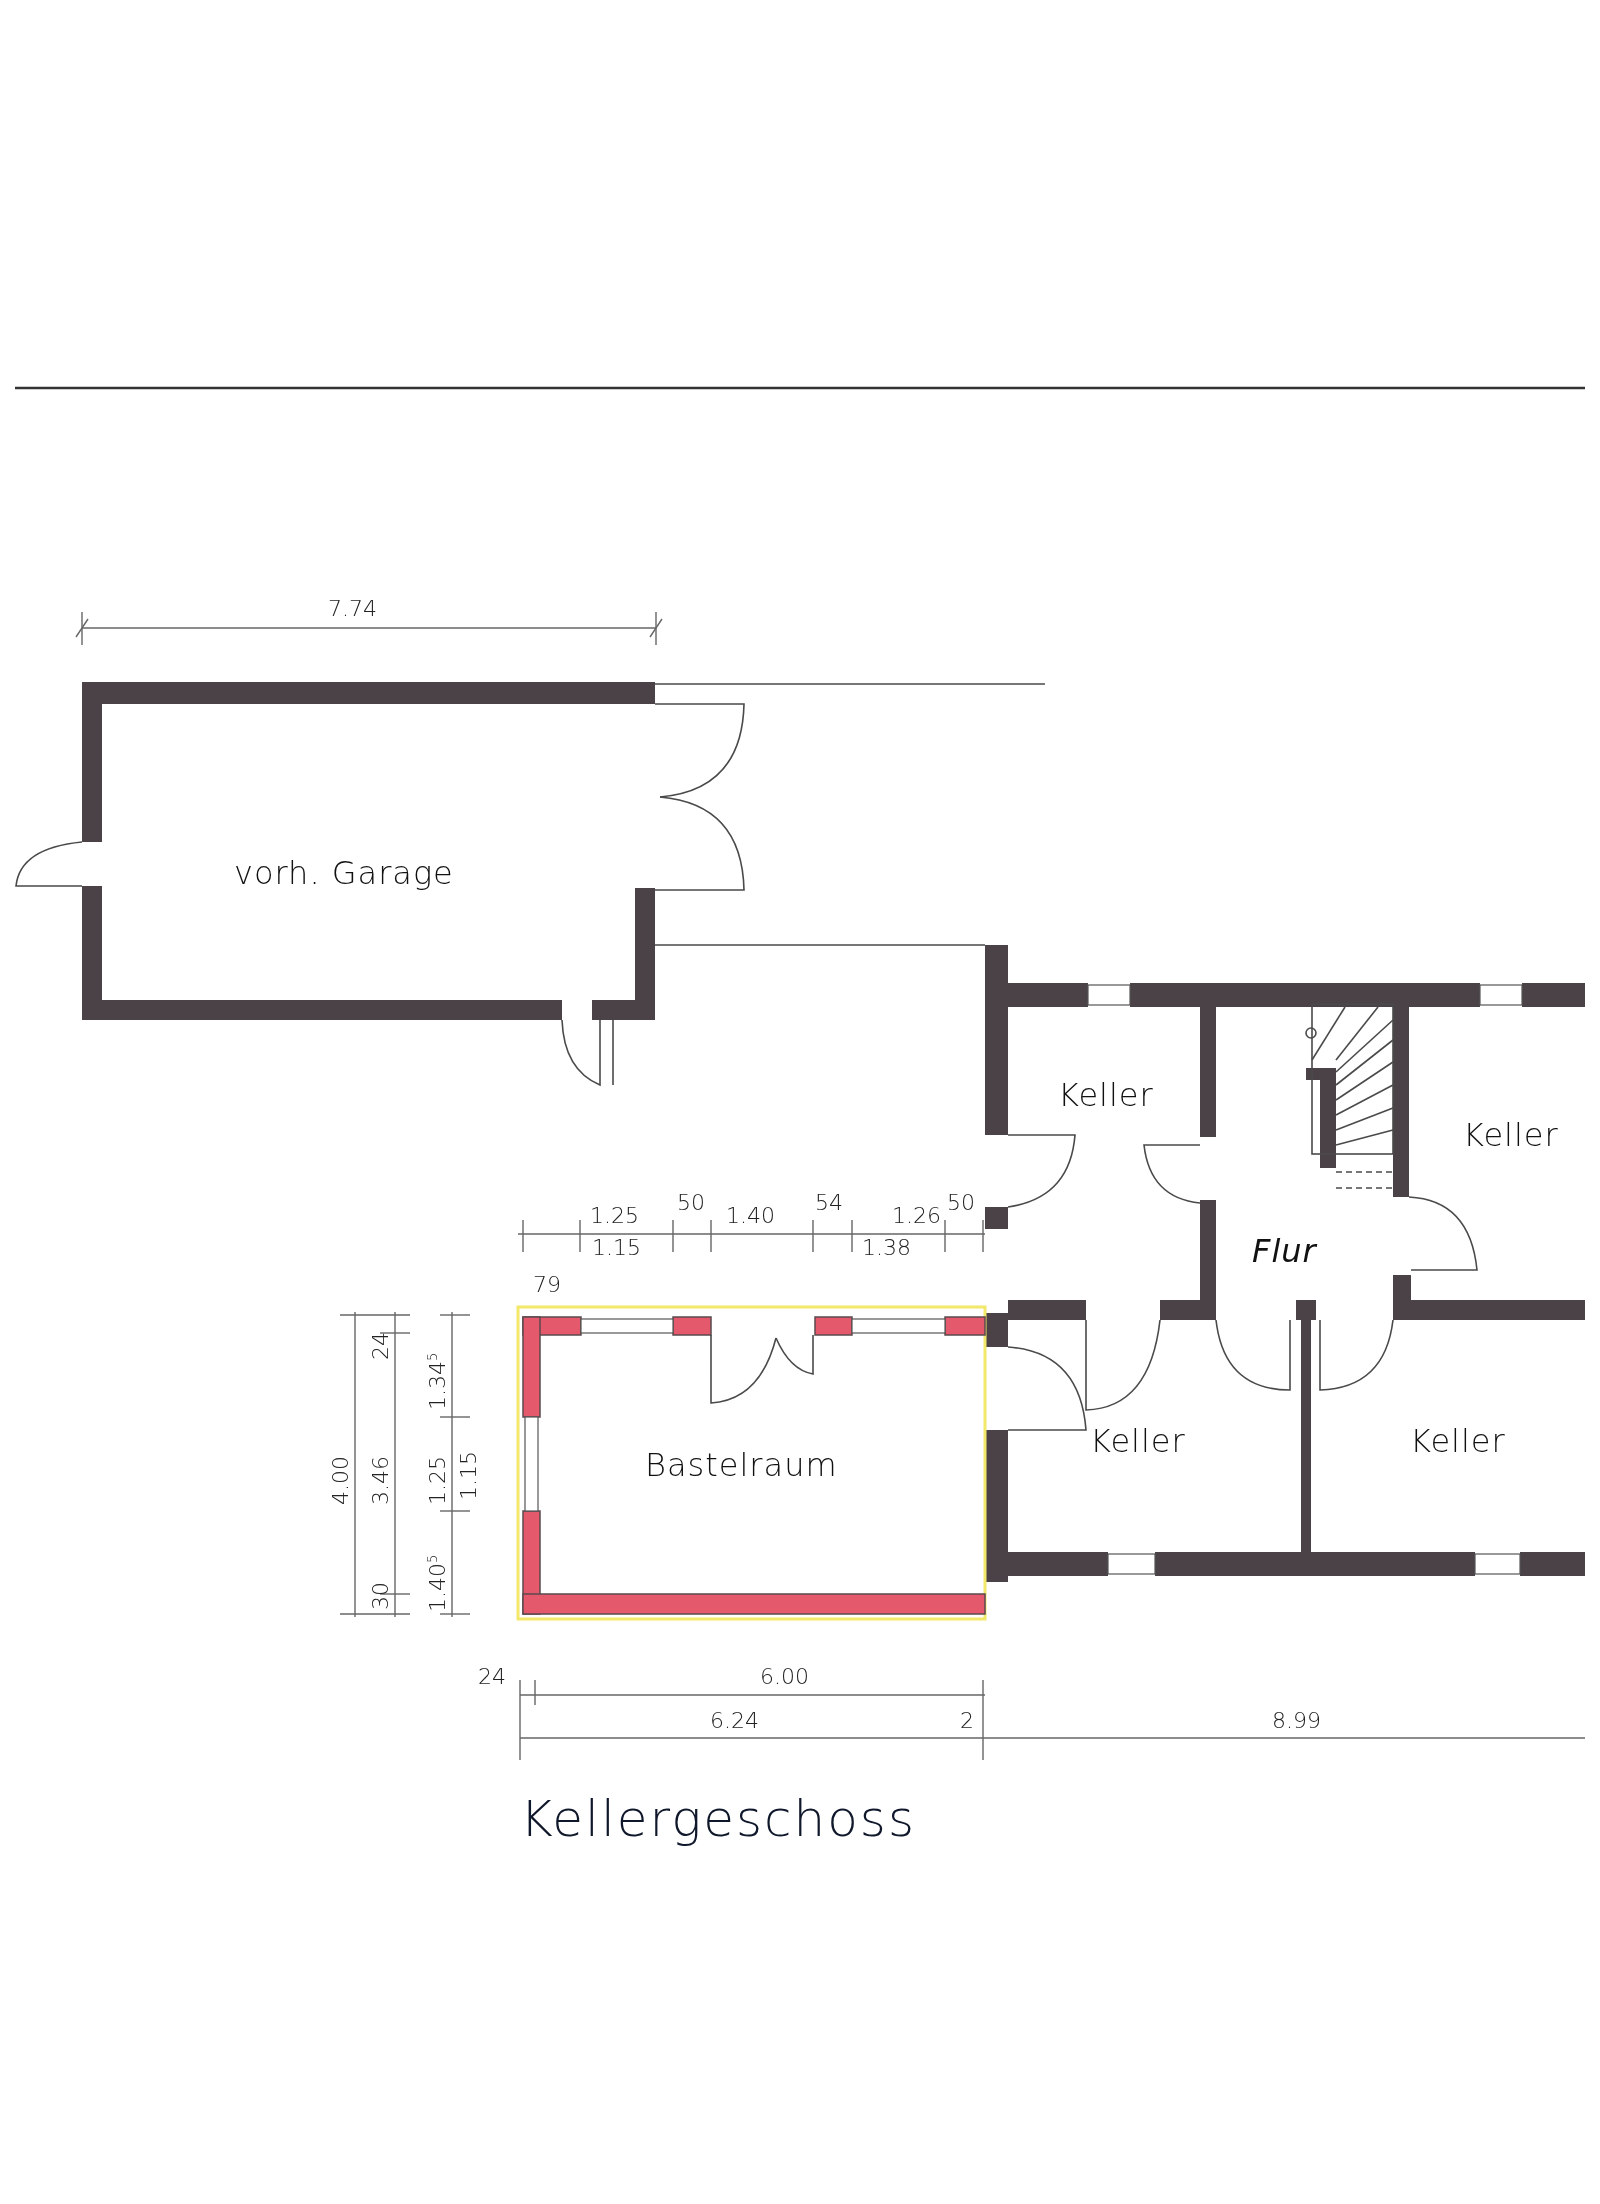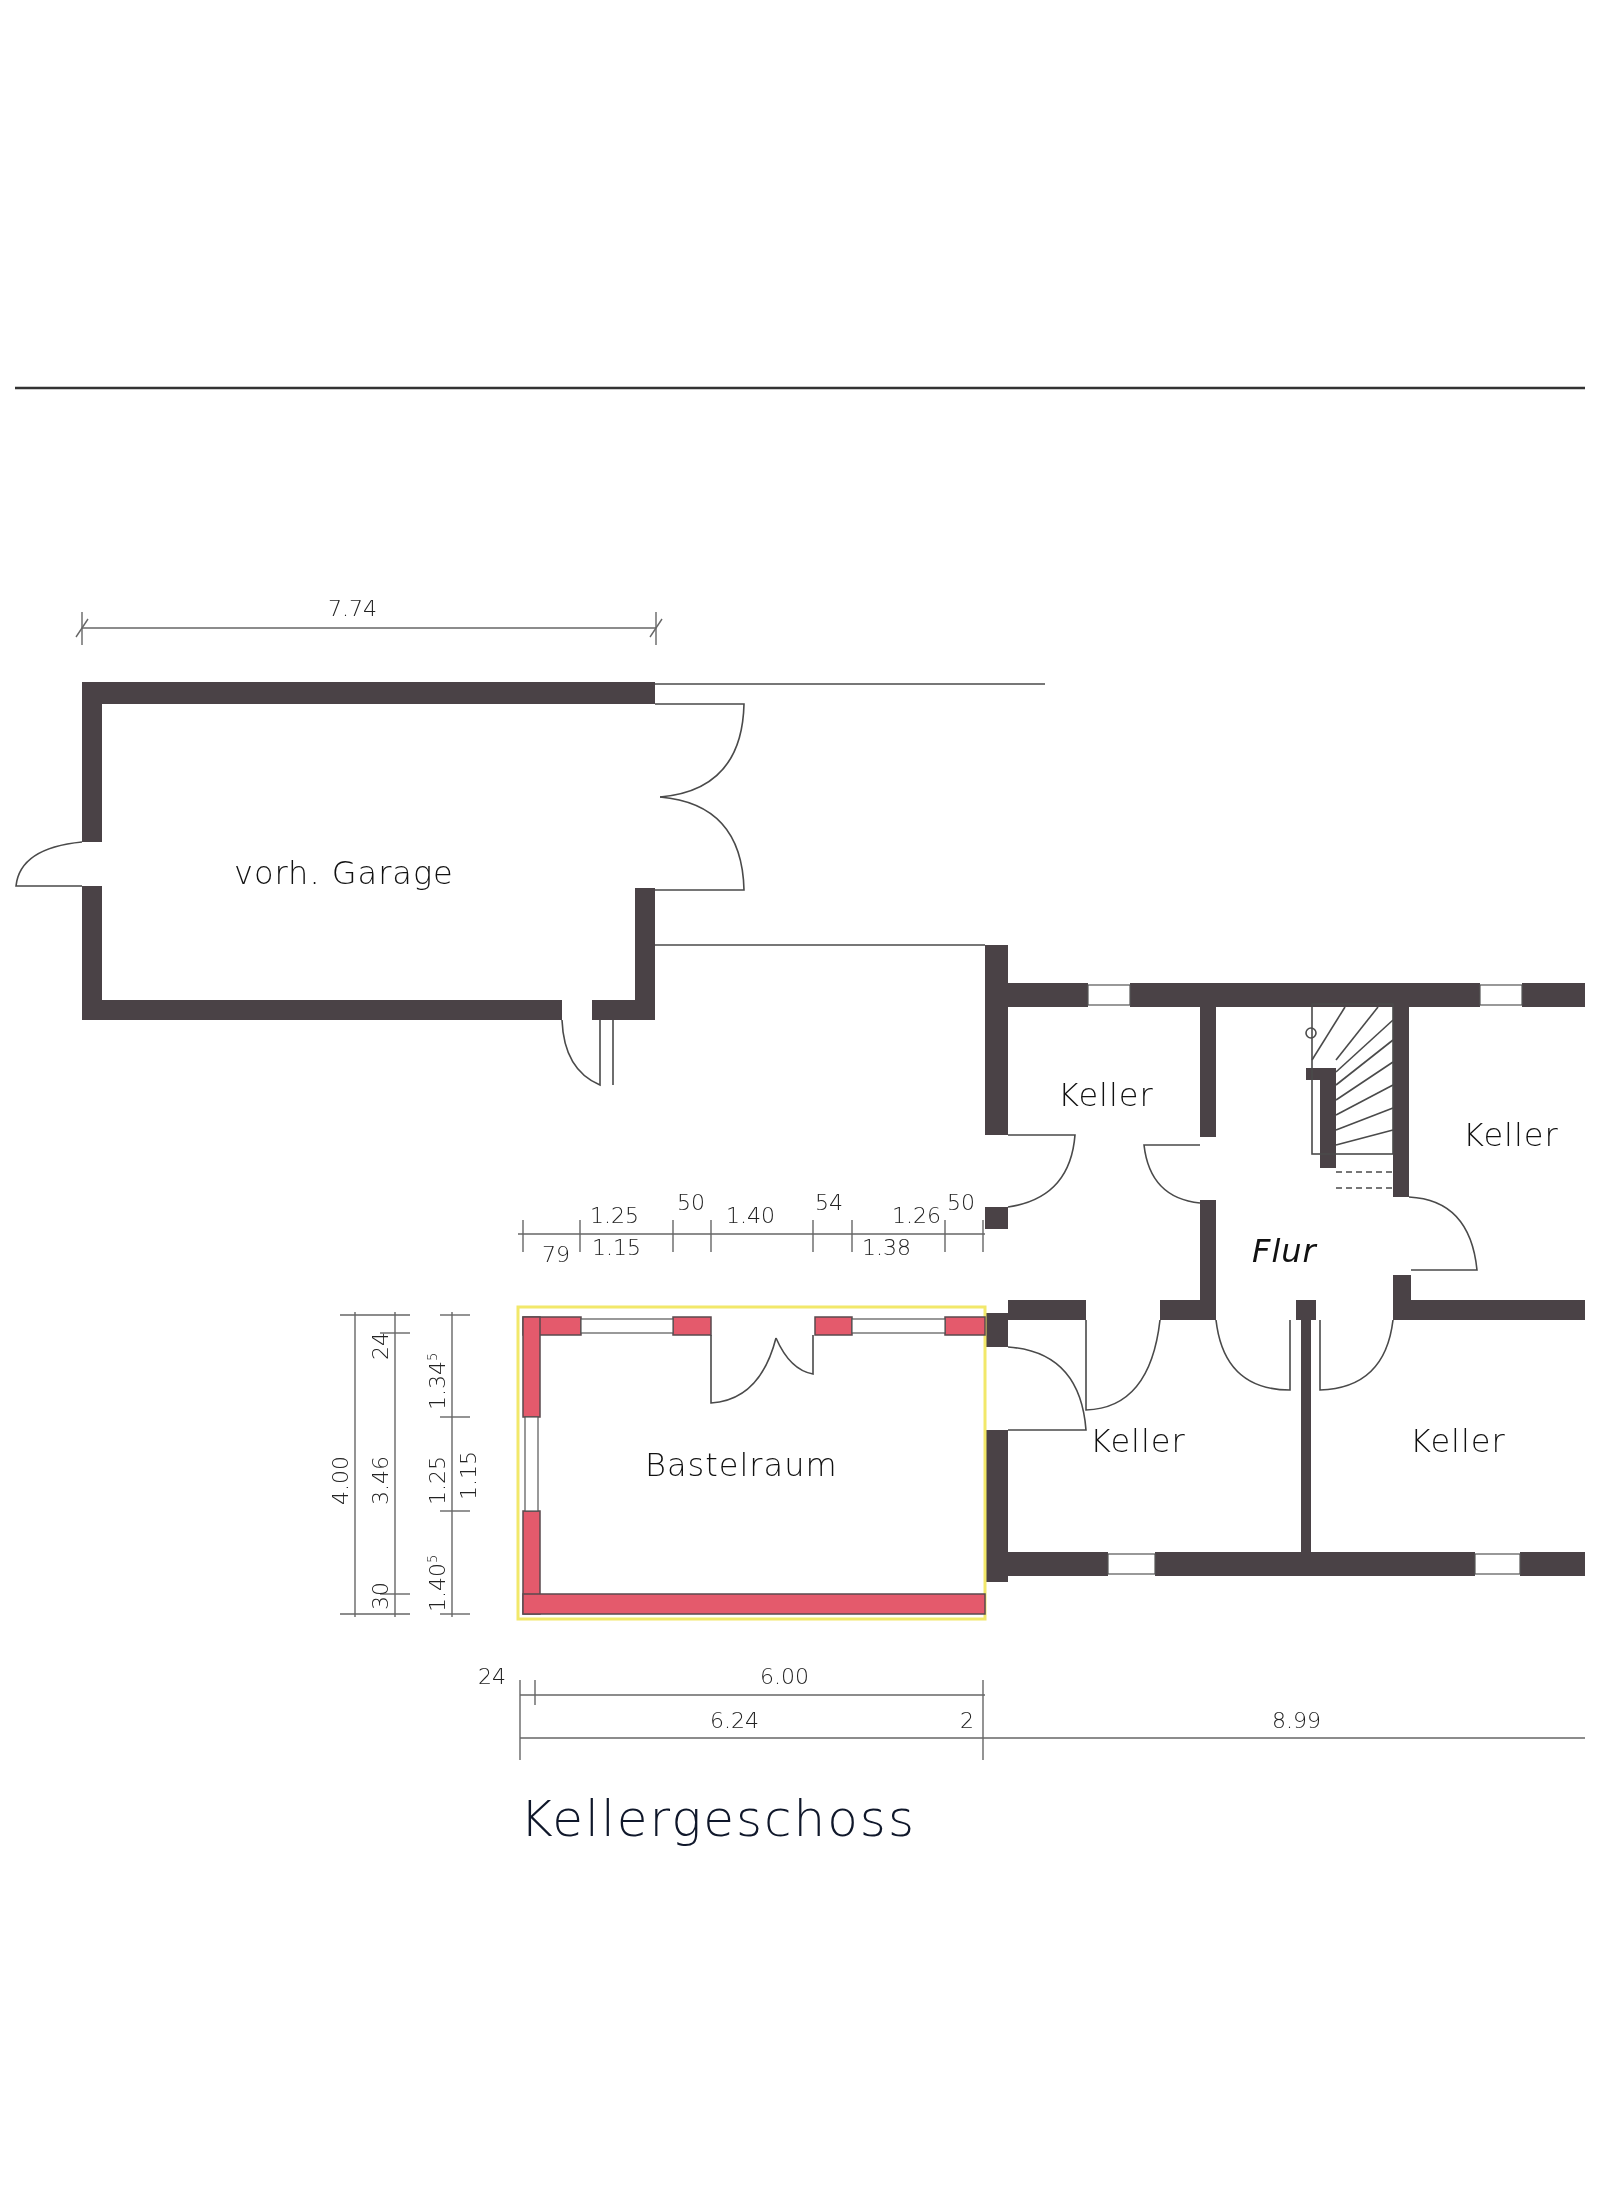--- a/index.html
+++ b/index.html
@@ -163,21 +163,21 @@
 <div class="lbl room" style="left:234px; top:826px;margin-top:28px;">vorh.  Garage</div>
 <div class="lbl room" style="left:1058px; top:1076px;">Keller</div>
 <div class="lbl room" style="left:1463px; top:1116px;">Keller</div>
 <div class="lbl room" style="left:1252px; top:1232px;font-style:italic;">Flur</div>
 <div class="lbl room" style="left:1090px; top:1422px;">Keller</div>
 <div class="lbl room" style="left:1410px; top:1422px;">Keller</div>
 <div class="lbl room" style="left:645px; top:1446px;">Bastelraum</div>
 
 <div class="lbl dimt" style="left:328px; top:596px;text-align:center;">7.74</div>
 
-<div class="lbl dimt" style="left:533px; top:1242px;margin-left:9px;">79</div>
+<div class="lbl dimt" style="left:533px; top:1272px;">79</div>
 <div class="lbl dimt" style="left:590px; top:1203px;">1.25</div>
 <div class="lbl dimt" style="left:592px; top:1235px;">1.15</div>
 <div class="lbl dimt" style="left:677px; top:1190px;">50</div>
 <div class="lbl dimt" style="left:726px; top:1203px;">1.40</div>
 <div class="lbl dimt" style="left:815px; top:1190px;">54</div>
 <div class="lbl dimt" style="left:892px; top:1203px;">1.26</div>
 <div class="lbl dimt" style="left:862px; top:1235px;">1.38</div>
 <div class="lbl dimt" style="left:947px; top:1190px;">50</div>
 
 <div class="lbl dimt vt" style="left:328px; top:1505px;">4.00</div>

